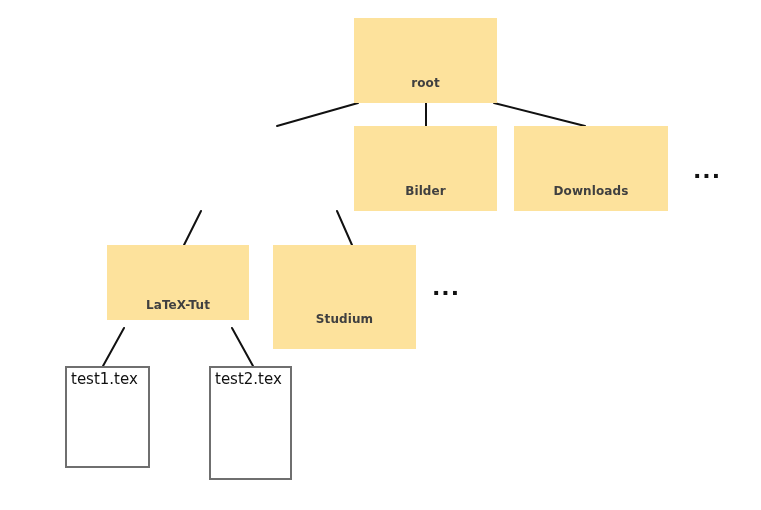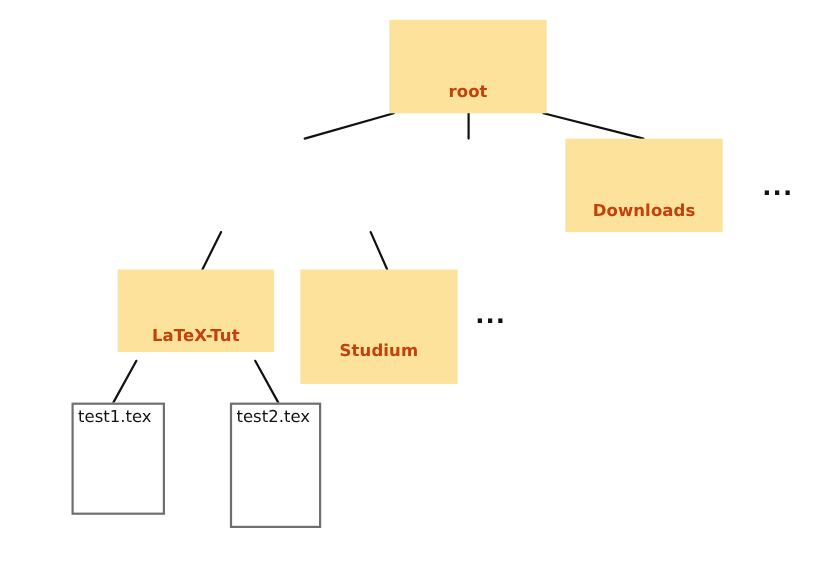--- a/index.html
+++ b/index.html
@@ -36,22 +36,22 @@
     display: flex;
     align-items: center;
     justify-content: center;
   }
   .node.folder {
     background: #fde29c;
     border: 0;
   }
   .node.folder .node-label {
     font-weight: bold;
-    font-size: 15px;
-    color: #c2410c;
+    font-size: 12px;
+    color: #404040;
     letter-spacing: 0.1px;
     white-space: nowrap;
     margin-top: 44px;
   }
   .node.file {
     background: #ffffff;
     border: 2.5px solid #6f6f6f;
     align-items: flex-start;
     justify-content: flex-start;
   }
@@ -88,22 +88,25 @@
       <line x1="124" y1="328" x2="103" y2="366"></line>
       <line x1="232" y1="328" x2="253" y2="366"></line>
     </g>
   </svg>
 
   <div class="node folder" style="left:354px; top:18px; width:143px; height:85px;">
     <span class="node-label">root</span>
   </div>
 
 
+  <div class="node folder" style="left:354px; top:126px; width:143px; height:85px;">
+    <span class="node-label">Bilder</span>
+  </div>
 
-  <div class="node folder" style="left:514px; top:126px; width:143px; height:85px;">
+  <div class="node folder" style="left:514px; top:126px; width:154px; height:85px;">
     <span class="node-label">Downloads</span>
   </div>
 
   <div class="node folder" style="left:107px; top:245px; width:142px; height:75px;">
     <span class="node-label">LaTeX-Tut</span>
   </div>
 
   <div class="node folder" style="left:273px; top:245px; width:143px; height:104px;align-items:center;">
     <span class="node-label">Studium</span>
   </div>

